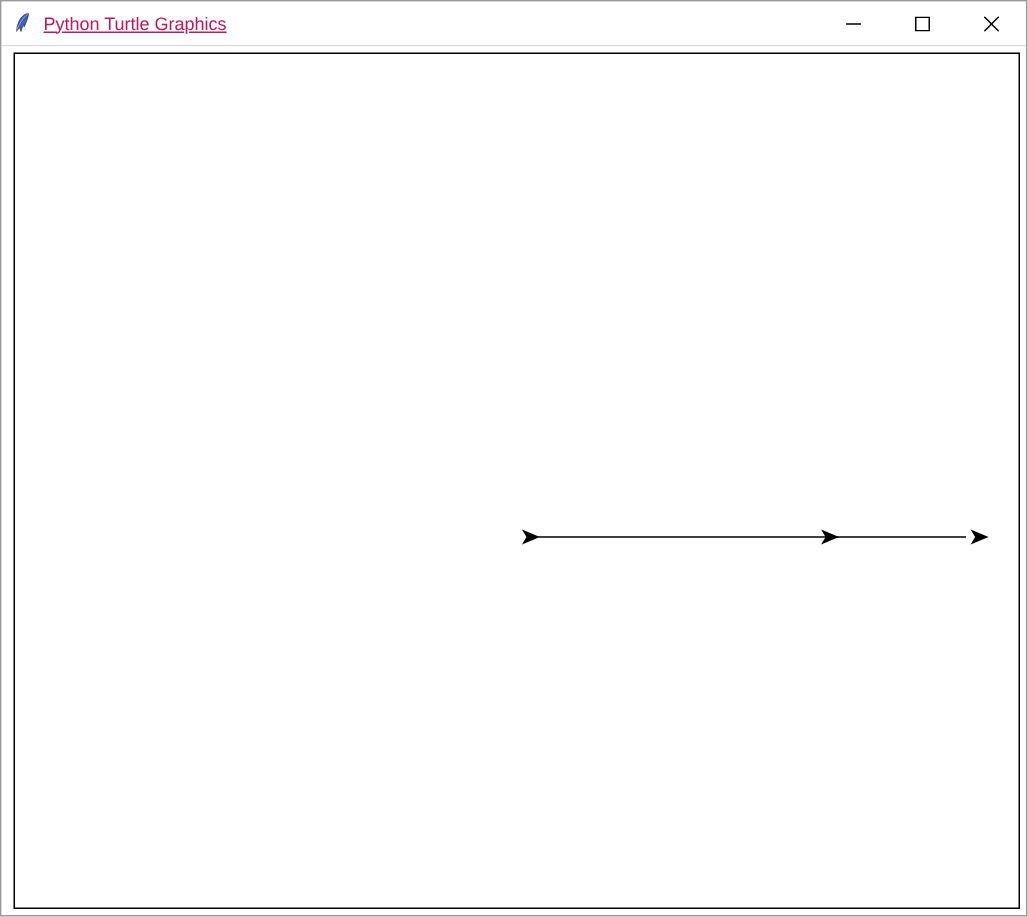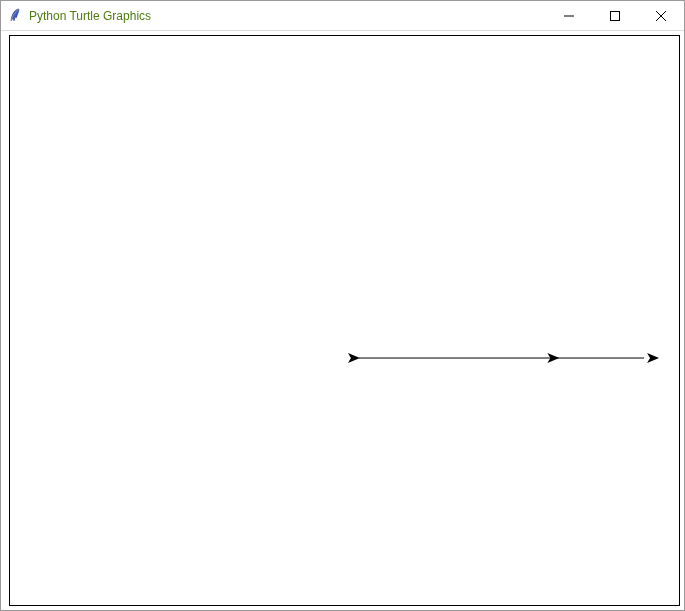--- a/index.html
+++ b/index.html
@@ -30,22 +30,23 @@
       align-items: center;
       justify-content: center;
       margin-right: 6px;
     }
     .app-icon svg {
       width: 14px;
       height: 16px;
     }
     .title-text {
       font-size: 12px;
-      color: #4d7c0f;
+      color: #be185d;
       flex: 1;
+      text-decoration: underline;
     }
     .window-controls {
       display: flex;
       height: 100%;
     }
     .wc-btn {
       width: 46px;
       height: 100%;
       display: flex;
       align-items: center;

